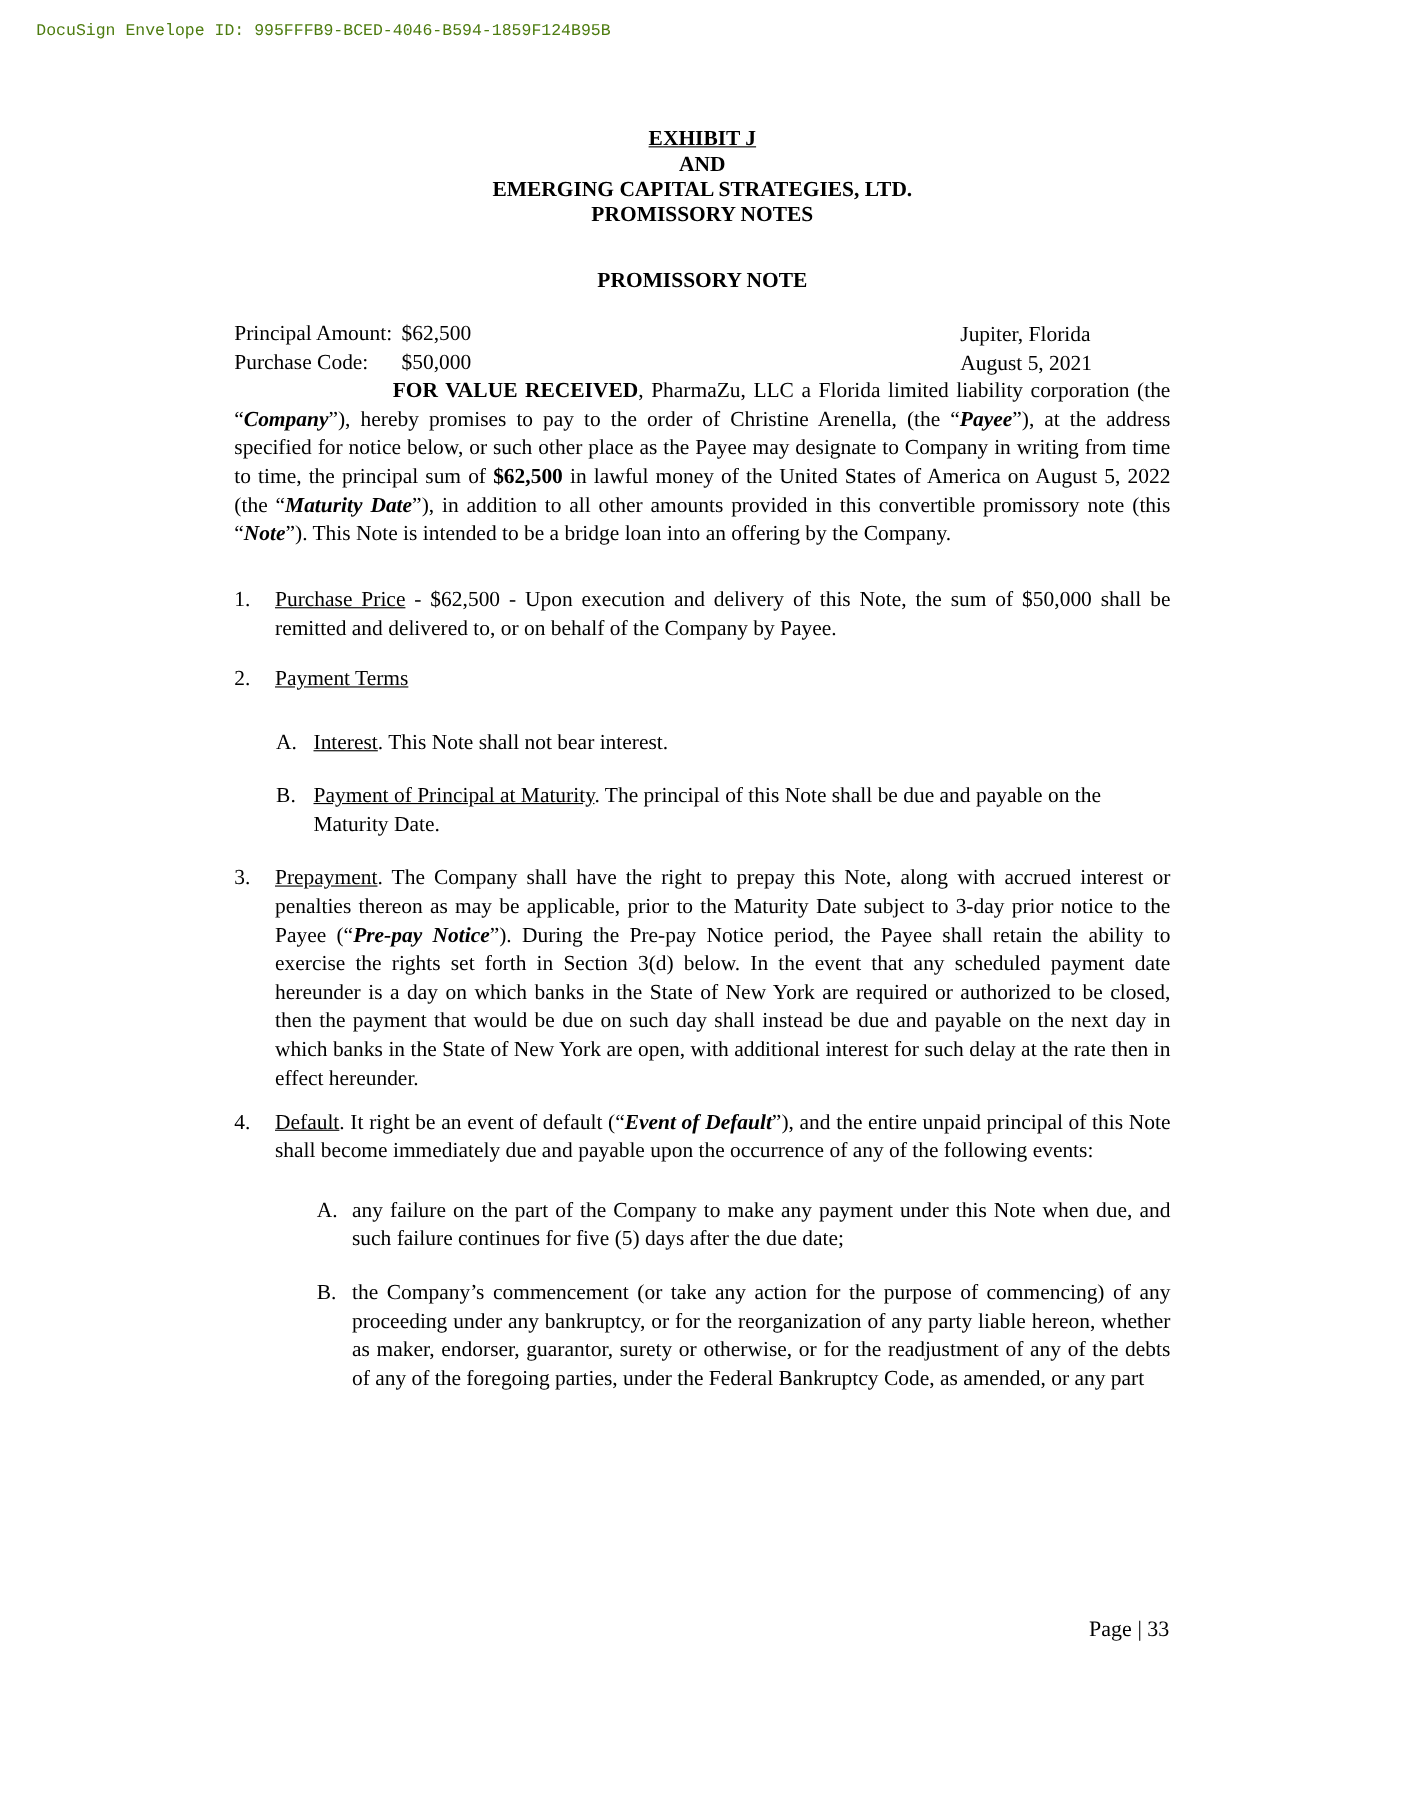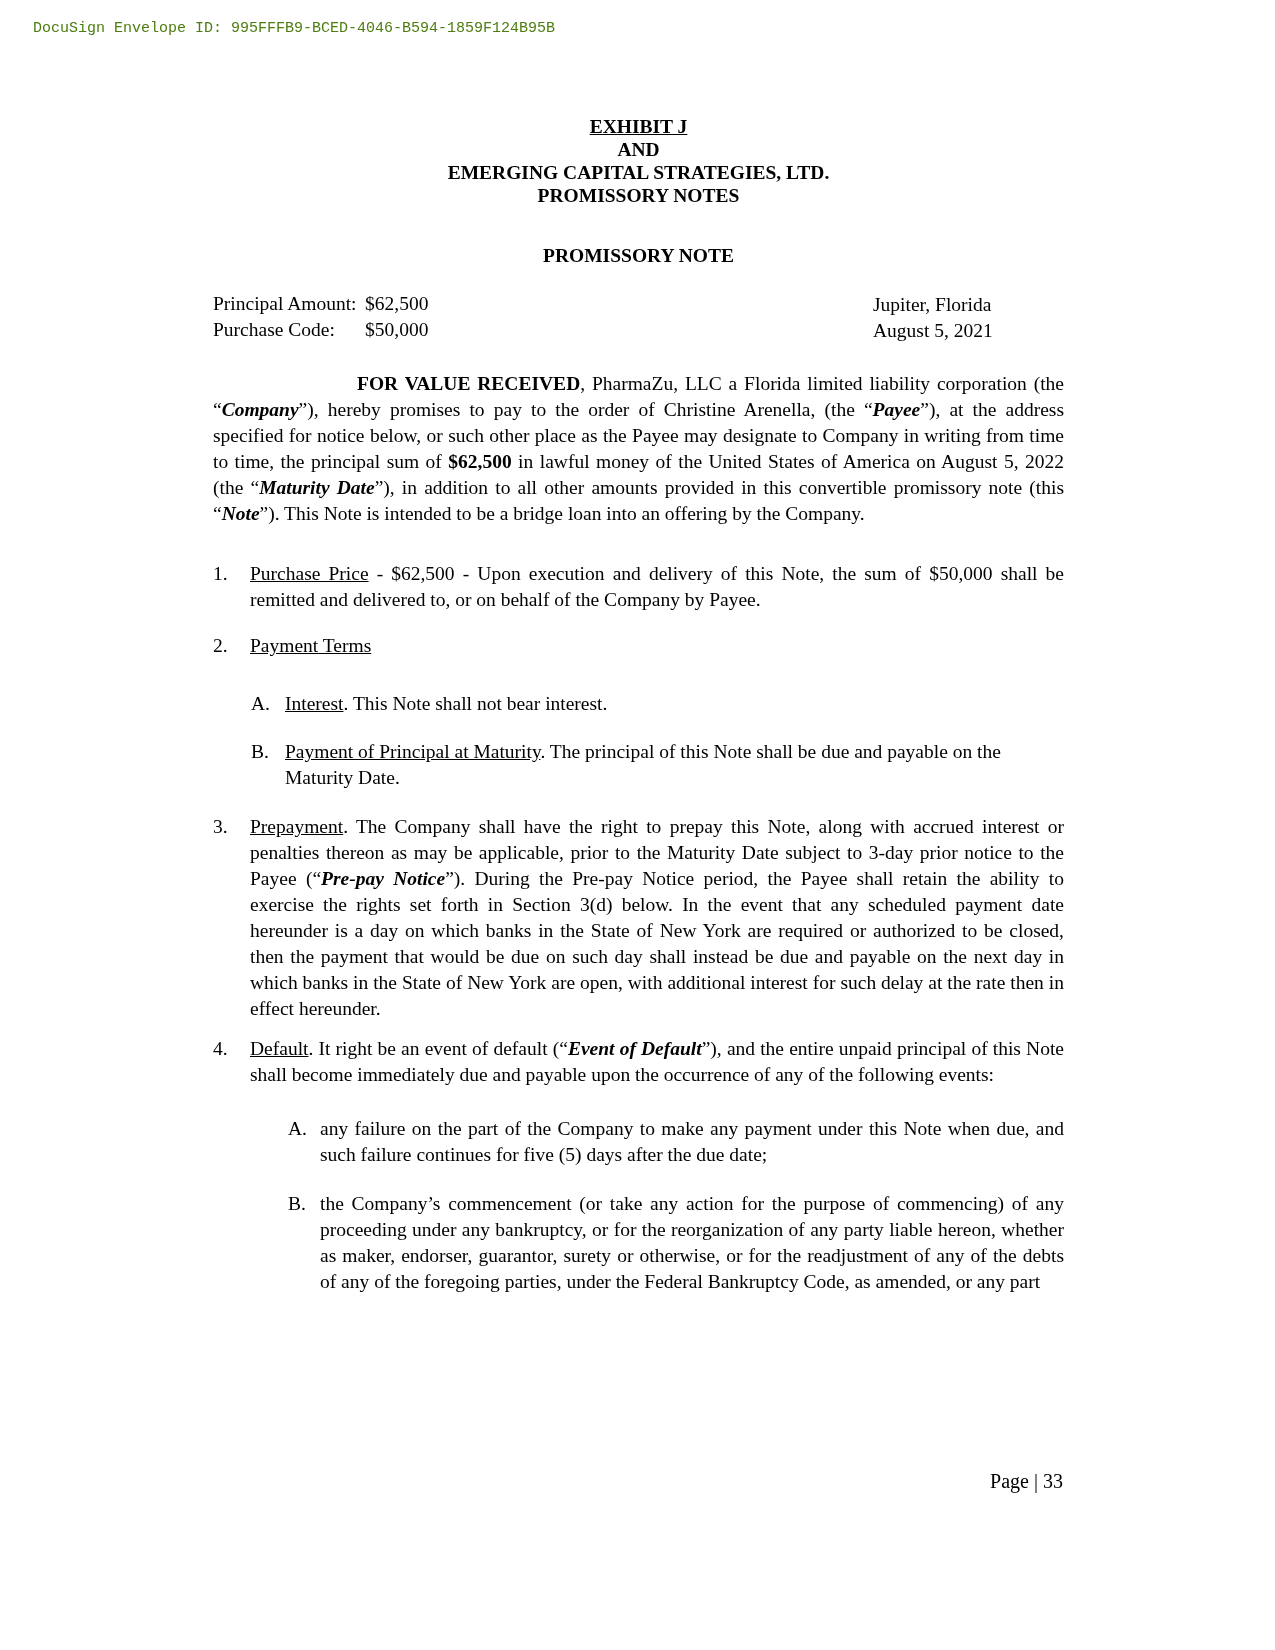--- a/index.html
+++ b/index.html
@@ -16,21 +16,21 @@
   .content {
     position:absolute; left:213px; top:0; width:851px;
     font-size:19.5px; line-height:26px;
   }
   .heading { margin-top:115px; text-align:center; font-weight:bold; line-height:23px; }
   .title   { margin-top:36px; text-align:center; font-weight:bold; }
   .info    { position:relative; margin-top:22px; }
   .info-right { position:absolute; left:644px; top:1px;margin-left:16px; }
   .ilabel  { display:inline-block; width:152px; }
   .para    { text-align:justify; }
-  .intro   { margin-top:28px; text-indent:144px; }
+  .intro   { text-indent:144px; }
   .li      { display:flex; }
   .li .num { flex:none; }
   .l1 .num { width:37px; }
   .l2      { margin-left:38px; }
   .l2 .num { width:34px; }
   .l3      { margin-left:75px; }
   .l3 .num { width:32px; }
   .body    { flex:1; }
   .just    { text-align:justify; }
   .narrow  { max-width:742px; }

